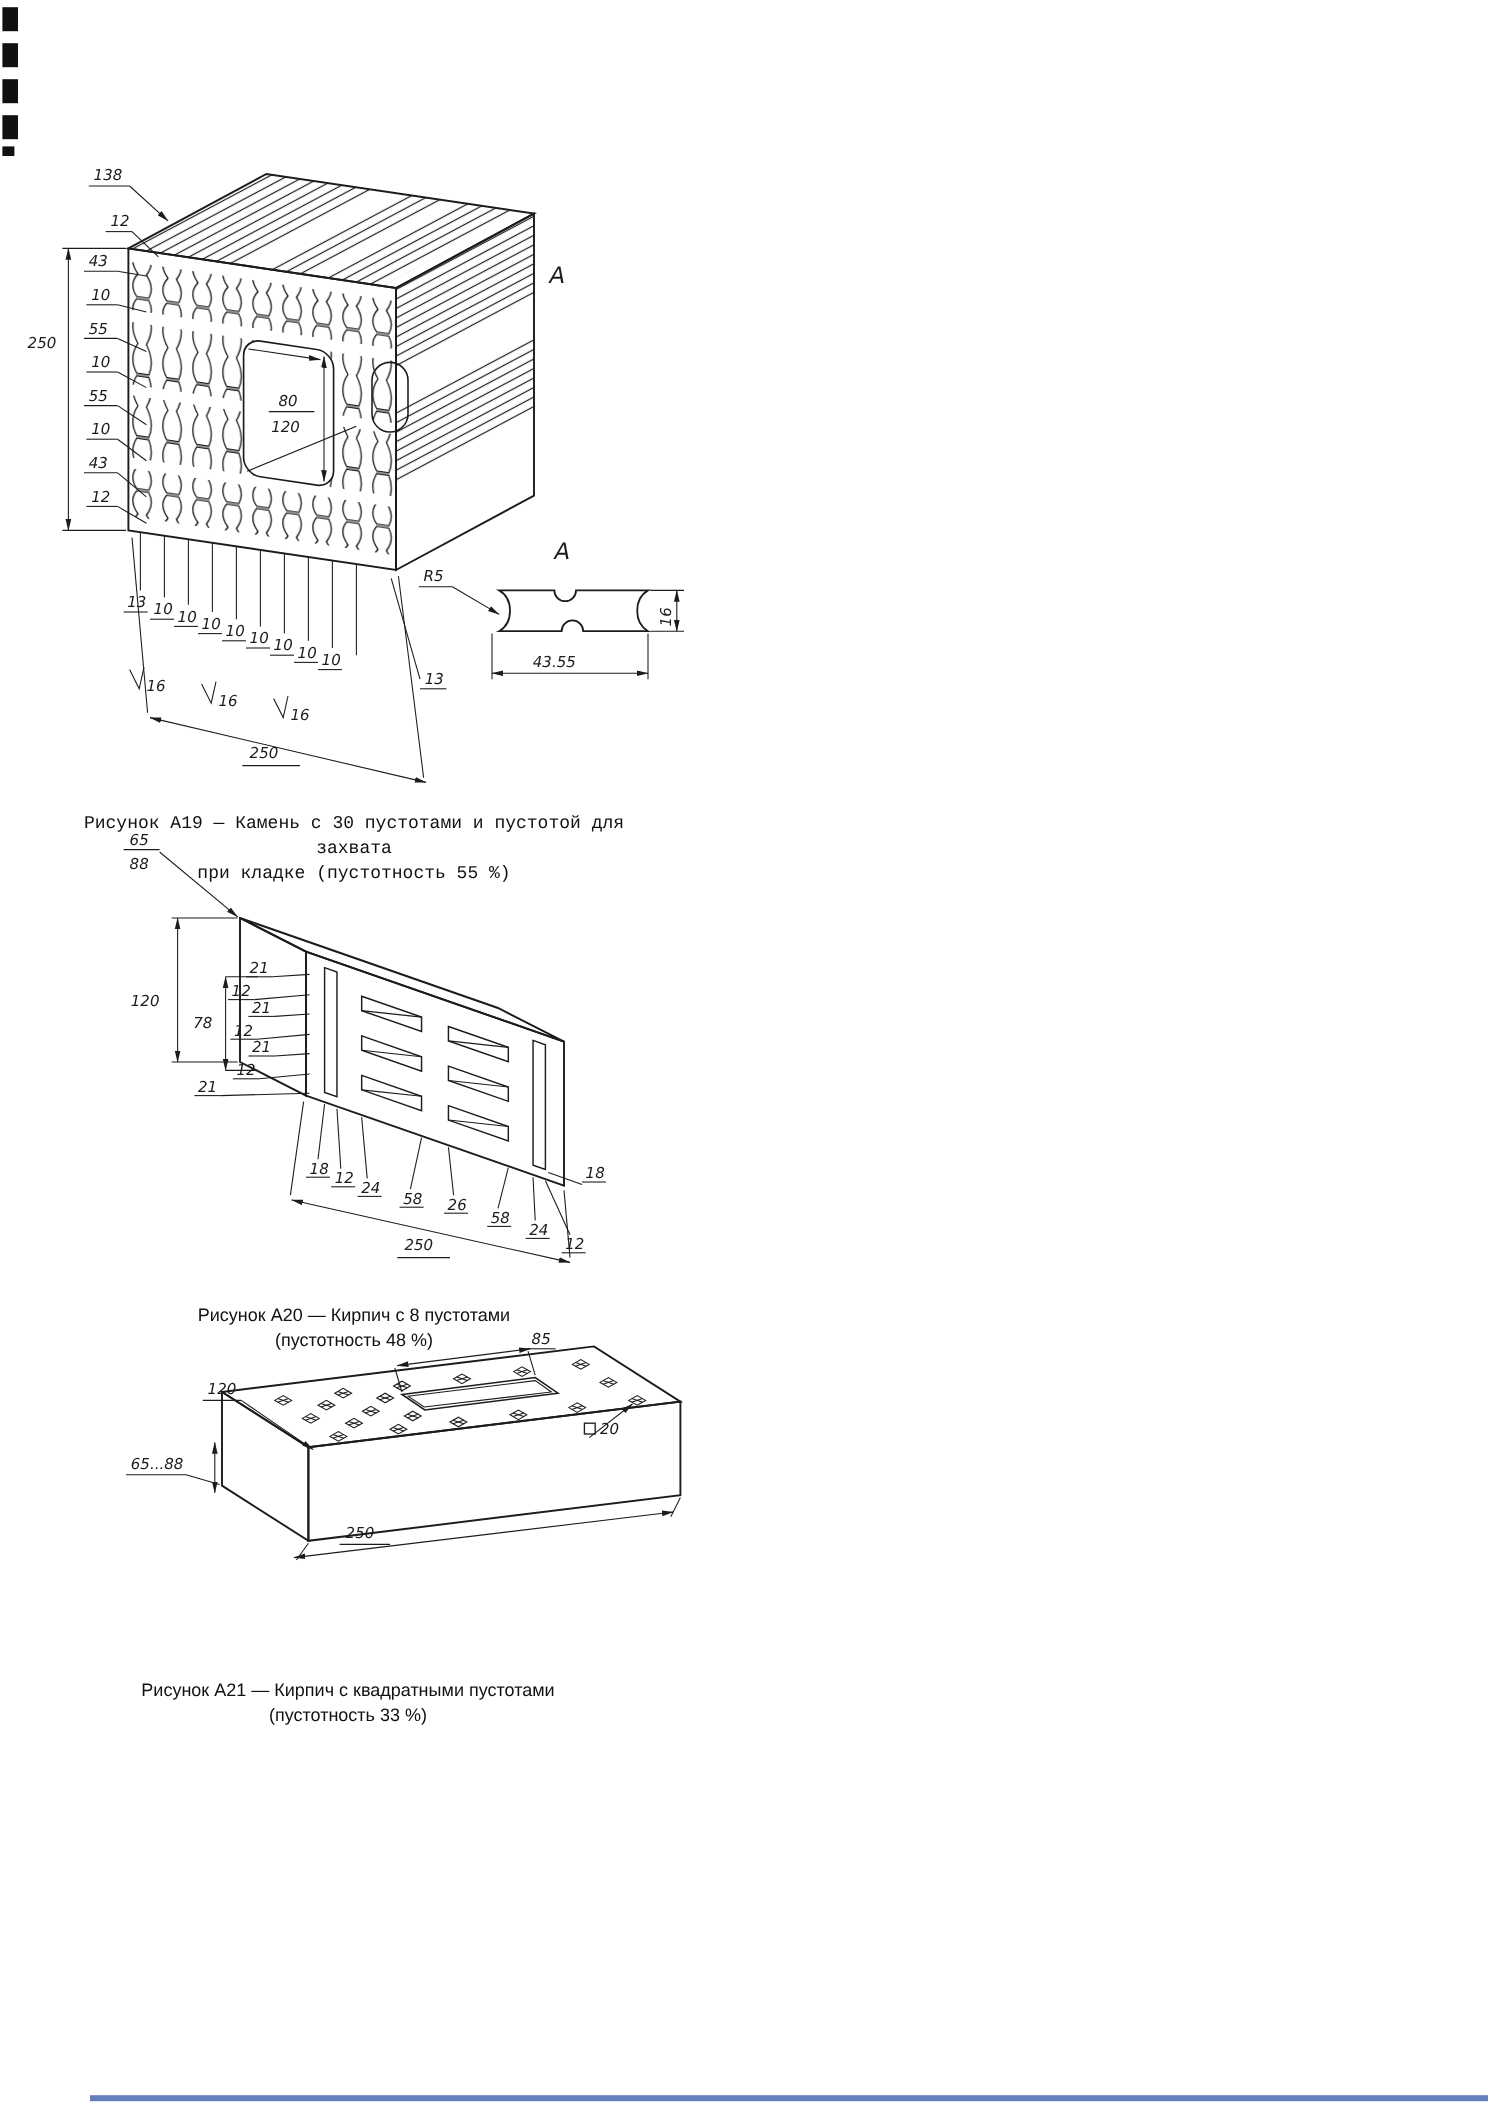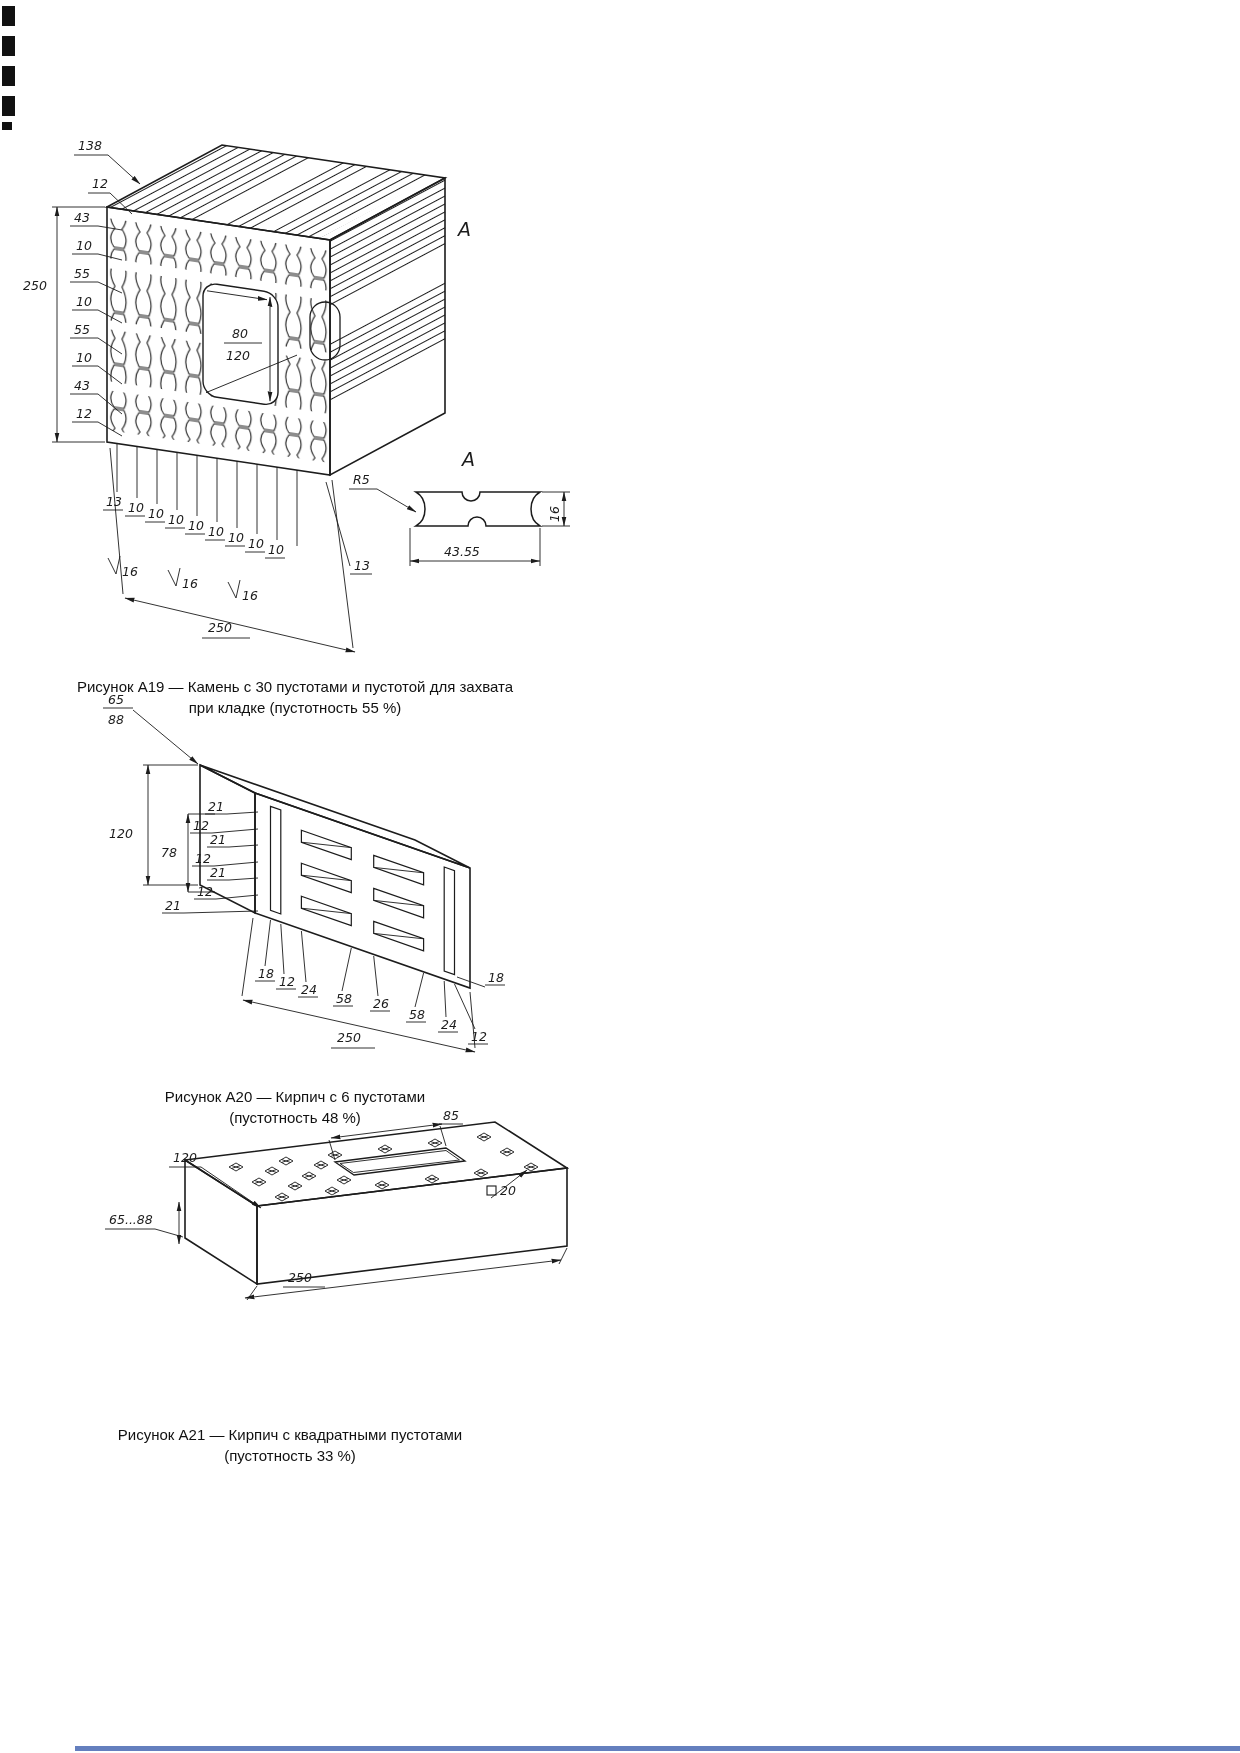--- a/index.html
+++ b/index.html
@@ -184,21 +184,21 @@
       <line x1="532" y1="396" x2="560" y2="396" class="th"></line>
       <line x1="554" y1="362" x2="554" y2="396" class="th" style="marker-start:url(#ar19);marker-end:url(#ar19)"></line>
       <text transform="translate(549,392) rotate(-90)">16</text>
       <line x1="400" y1="398" x2="400" y2="436" class="th"></line>
       <line x1="530" y1="398" x2="530" y2="436" class="th"></line>
       <line x1="400" y1="431" x2="530" y2="431" class="th" style="marker-start:url(#ar19);marker-end:url(#ar19)"></line>
       <text x="434" y="426">43.55</text>
     </g>
   </svg>
 
-  <div class="cap" style="left:40px;top:676px;width:510px;">
+  <div class="cap" style="left:40px;top:676px;width:510px;font-family:Liberation Mono, monospace;">
     <div>Рисунок А19 — Камень с 30 пустотами и пустотой для захвата</div>
     <div>при кладке (пустотность 55 %)</div>
   </div>
 
   <svg style="left:95px;top:680px;" width="460" height="385" viewBox="0 0 460 385">
     <defs>
       <marker id="ar20" viewBox="0 0 10 6" refX="9.5" refY="3" markerWidth="11" markerHeight="7" orient="auto-start-reverse">
         <path d="M0,0.6 L10,3 L0,5.4 Z" fill="#1c1c1c"></path>
       </marker>
     </defs>
@@ -303,21 +303,21 @@
     <g>
       <line x1="148" y1="320" x2="380" y2="372" class="th" style="marker-start:url(#ar20);marker-end:url(#ar20)"></line>
       <line x1="158" y1="238" x2="147" y2="316" class="th"></line>
       <line x1="375" y1="312" x2="380" y2="368" class="th"></line>
       <text x="242" y="362">250</text>
       <line x1="236" y1="368" x2="280" y2="368" class="th"></line>
     </g>
   </svg>
 
   <div class="cap" style="left:40px;top:1086px;width:510px;">
-    <div>Рисунок А20 — Кирпич с 6 пустотами</div>
+    <div>Рисунок А20 — Кирпич с 8 пустотами</div>
     <div>(пустотность 48 %)</div>
   </div>
 
   <svg style="left:95px;top:1040px;" width="480" height="300" viewBox="0 0 480 300">
     <defs>
       <marker id="ar21" viewBox="0 0 10 6" refX="9.5" refY="3" markerWidth="11" markerHeight="7" orient="auto-start-reverse">
         <path d="M0,0.6 L10,3 L0,5.4 Z" fill="#1c1c1c"></path>
       </marker>
       <g id="sq21">
         <polygon points="0,2 7,-2 14,2 7,6" fill="#fff" stroke="#1c1c1c" stroke-width="0.9"></polygon>
@@ -388,19 +388,19 @@
 
     <g>
       <line x1="162" y1="246" x2="152" y2="260" class="th"></line>
       <line x1="472" y1="208" x2="464" y2="224" class="th"></line>
       <line x1="150" y1="258" x2="466" y2="220" class="th" style="marker-start:url(#ar21);marker-end:url(#ar21)"></line>
       <text x="193" y="242">250</text>
       <line x1="188" y1="247" x2="230" y2="247" class="th"></line>
     </g>
   </svg>
 
-  <div class="cap" style="left:30px;top:1398px;width:520px;margin-top:26px;">
+  <div class="cap" style="left:30px;top:1398px;width:520px;">
     <div>Рисунок А21 — Кирпич с квадратными пустотами</div>
     <div>(пустотность 33 %)</div>
   </div>
 
   <div class="bottombar" style="left:75px;right:0;bottom:2px;"></div>
 </div>
 
 </body></html>

